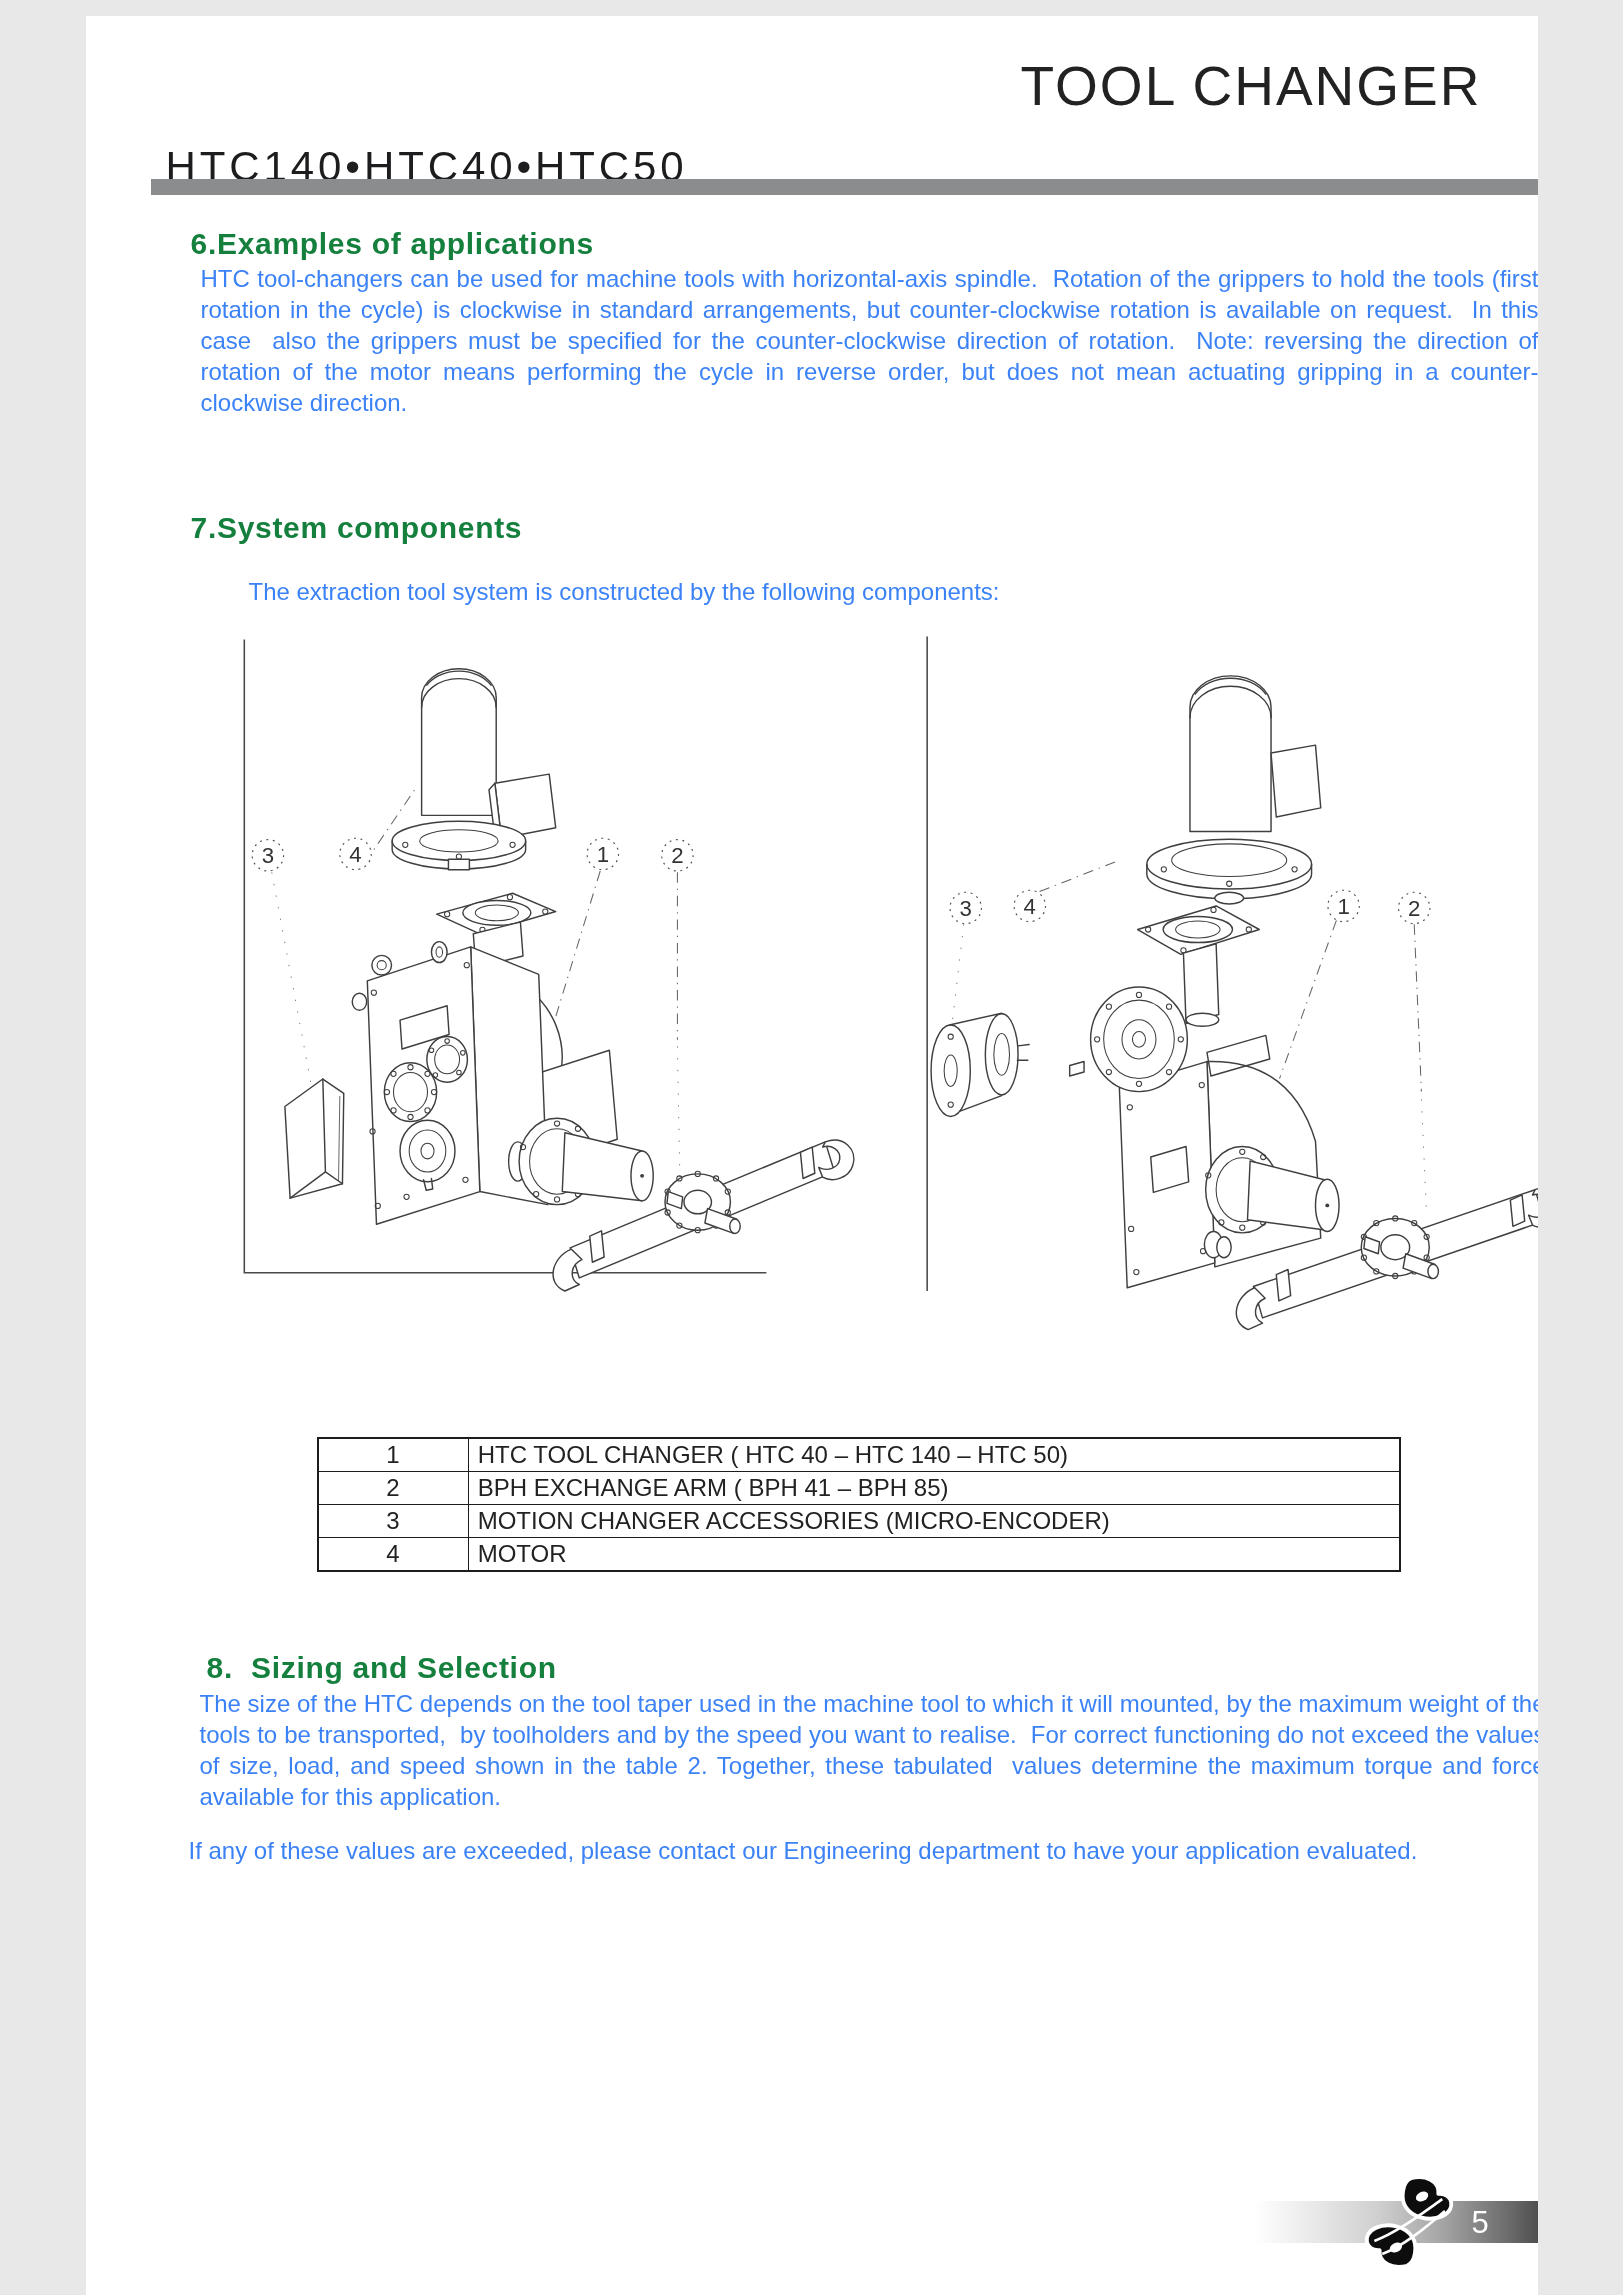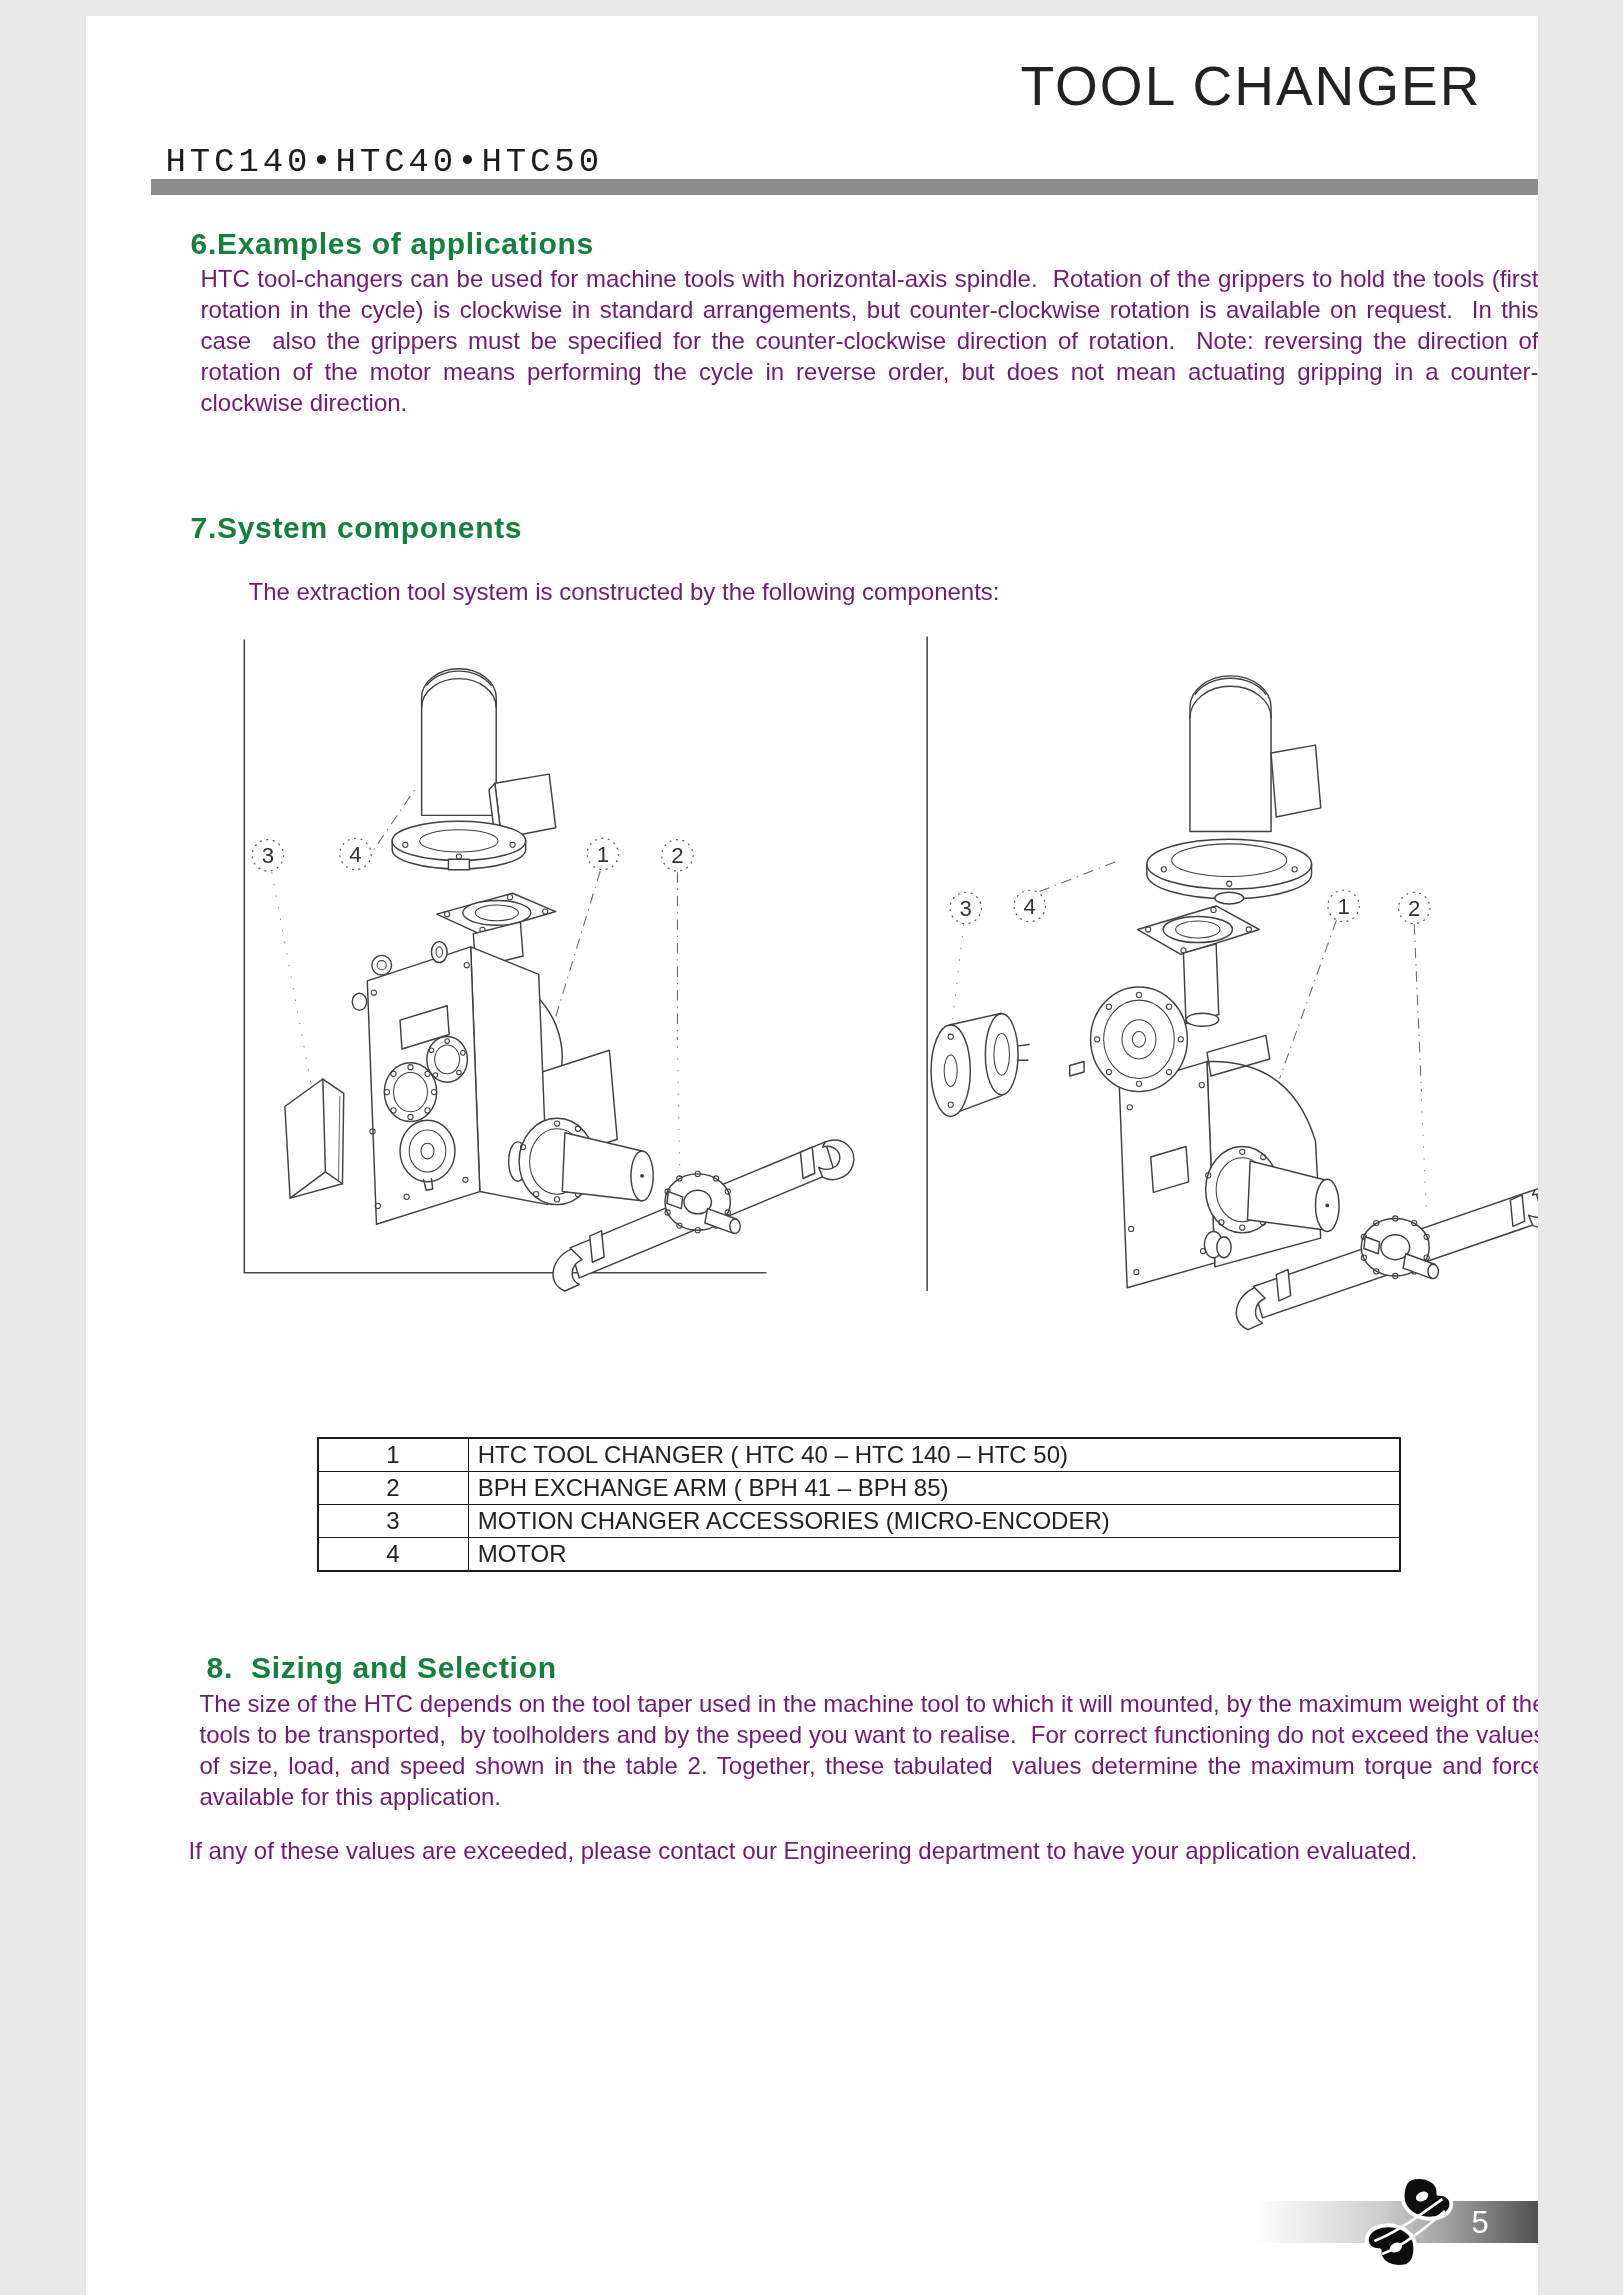--- a/index.html
+++ b/index.html
@@ -5,30 +5,30 @@
   html,body { margin:0; padding:0; background:#e8e8e8; }
   .page {
     position:relative; width:1452px; height:2295px; background:#ffffff;
     font-family:"Liberation Sans", sans-serif; color:#2b2b2b; overflow:hidden;
     margin:16px auto;
   }
   .abs { position:absolute; }
 
   
   .doc-title { top:38px; right:56px; font-size:55px; letter-spacing:2px; color:#222; font-weight:400; }
-  .models-line { top:127px; left:80px; font-size:34px; letter-spacing:3.9px; color:#1d1d1f; font-weight:300;font-family:Liberation Mono, monospace; }
+  .models-line { top:127px; left:80px; font-size:42px; letter-spacing:3.9px; color:#1d1d1f; font-weight:300; }
   .header-rule { top:163px; left:65px; width:1528px; height:16.4px; background:#8a8c8e; }
 
   
   .sec-heading {
     font-size:30px; font-weight:bold; color:#15803d; letter-spacing:0.7px;
     white-space:pre-wrap;
   }
   .para {
-    font-size:24px; line-height:31px; text-align:justify; color:#701a75;
+    font-size:24px; line-height:31px; text-align:justify; color:#3b82f6;
     white-space:pre-wrap;
   }
 
   #sec6-heading { top:211px; left:105px; }
   #sec6-body   { top:247px; left:115px; width:1338px; }
 
   #sec7-heading { top:495px; left:105px; }
   #sec7-intro   { top:560px; left:163px; width:981px; white-space:nowrap; }
 
   #sec8-heading { top:1635px; left:121px;text-align:right; }

